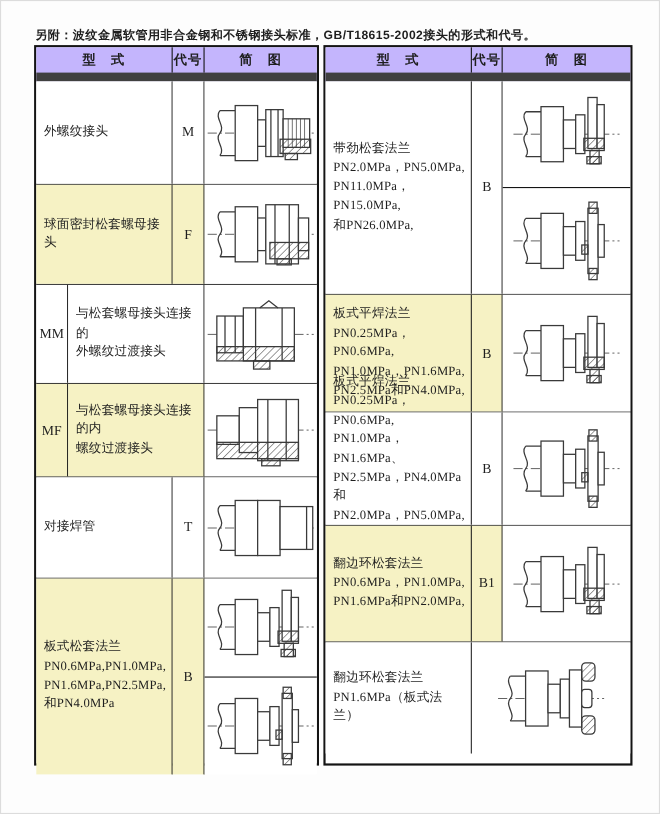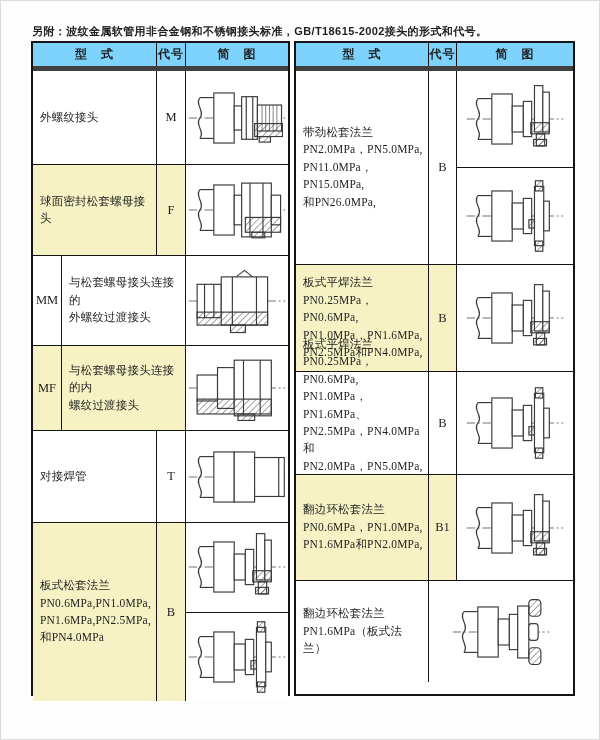--- a/index.html
+++ b/index.html
@@ -5,21 +5,21 @@
   html,body{margin:0;padding:0;background:#fff;}
   .page{position:relative;width:600px;height:740px;background:#fdfdfd;
         font-family:"Liberation Sans",sans-serif;color:#1e1e1e;
         border:1px solid #dcdcdc;box-sizing:border-box;overflow:hidden;}
   .title{position:absolute;left:31px;top:23px;font-size:11px;font-weight:bold;
          letter-spacing:.4px;white-space:nowrap;}
   .tbl{position:absolute;top:40px;border:2px solid #141414;display:flex;
        flex-direction:column;background:#fff;box-sizing:border-box;}
   .tbl.left{left:30px;width:259px;height:655px;}
   .tbl.right{left:293px;width:281px;height:655px;}
-  .thead{display:flex;background:#7dd3fc;border-bottom:5px solid #404040;
+  .thead{display:flex;background:#c4b5fd;border-bottom:8px solid #404040;
          height:23px;flex:0 0 auto;}
   .th{display:flex;align-items:center;justify-content:center;font-size:12px;
       font-weight:bold;letter-spacing:1px;box-sizing:border-box;}
   .tr{display:flex;border-bottom:1px solid #141414;box-sizing:border-box;flex:0 0 auto;}
   .tr:last-child{border-bottom:none;}
   .td{box-sizing:border-box;background:#fff;}
   .c-type,.c-code{border-right:1px solid #141414;}
   .left .c-type{width:124px;}  .left .c-code{width:29px;}  .left .c-diag{flex:1;}
   .right .c-type{width:133px;} .right .c-code{width:28px;} .right .c-diag{flex:1;}
   .type{display:flex;align-items:center;padding:4px 3px 4px 7px;font-size:11.5px;

